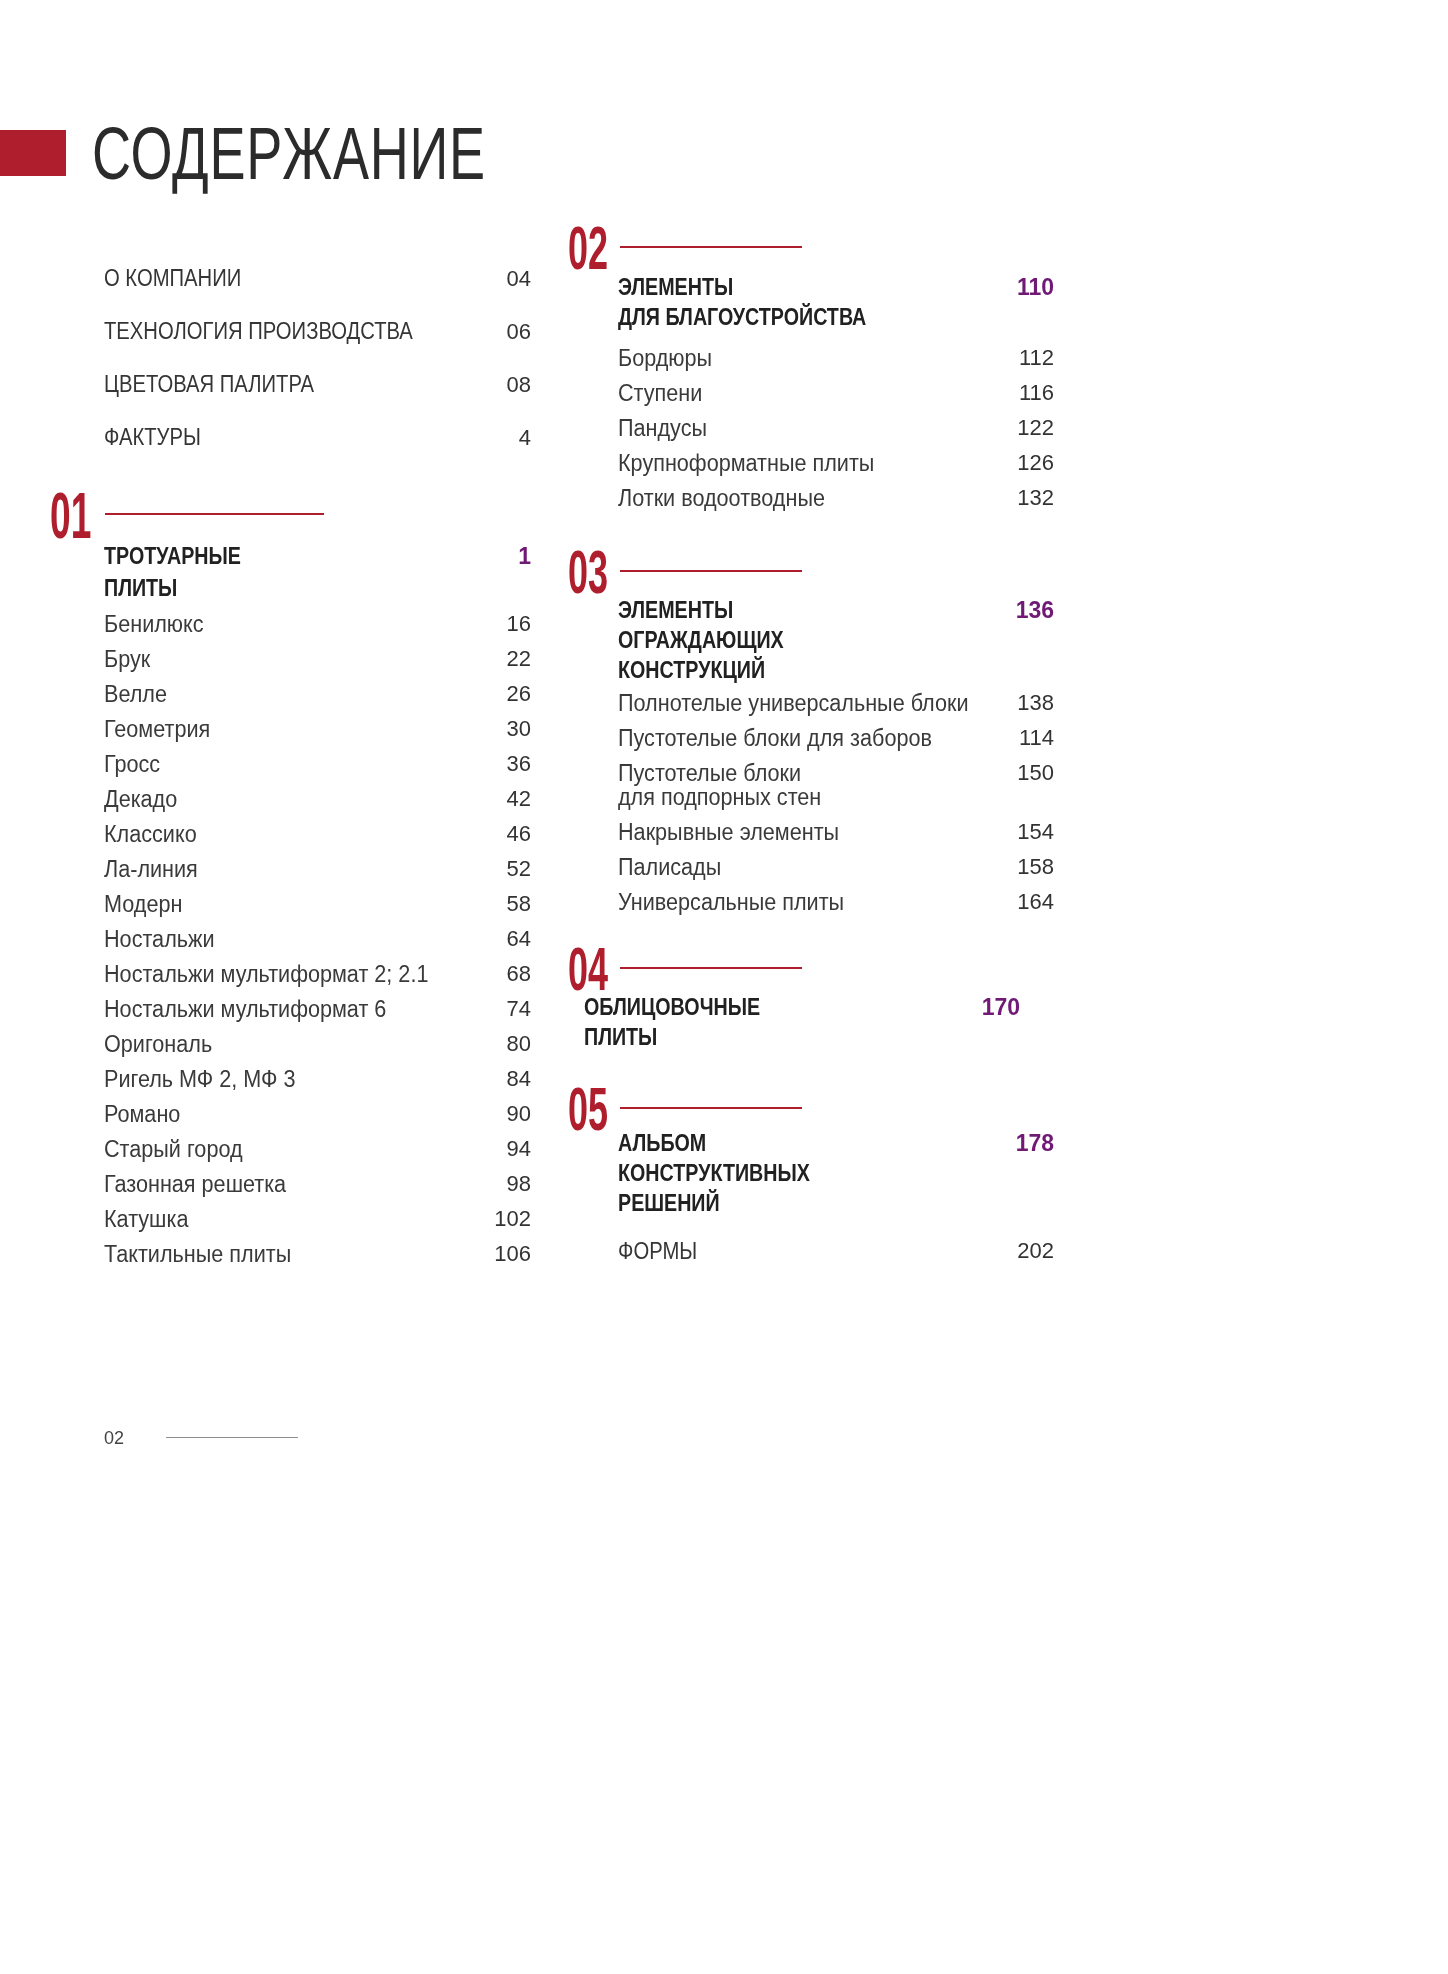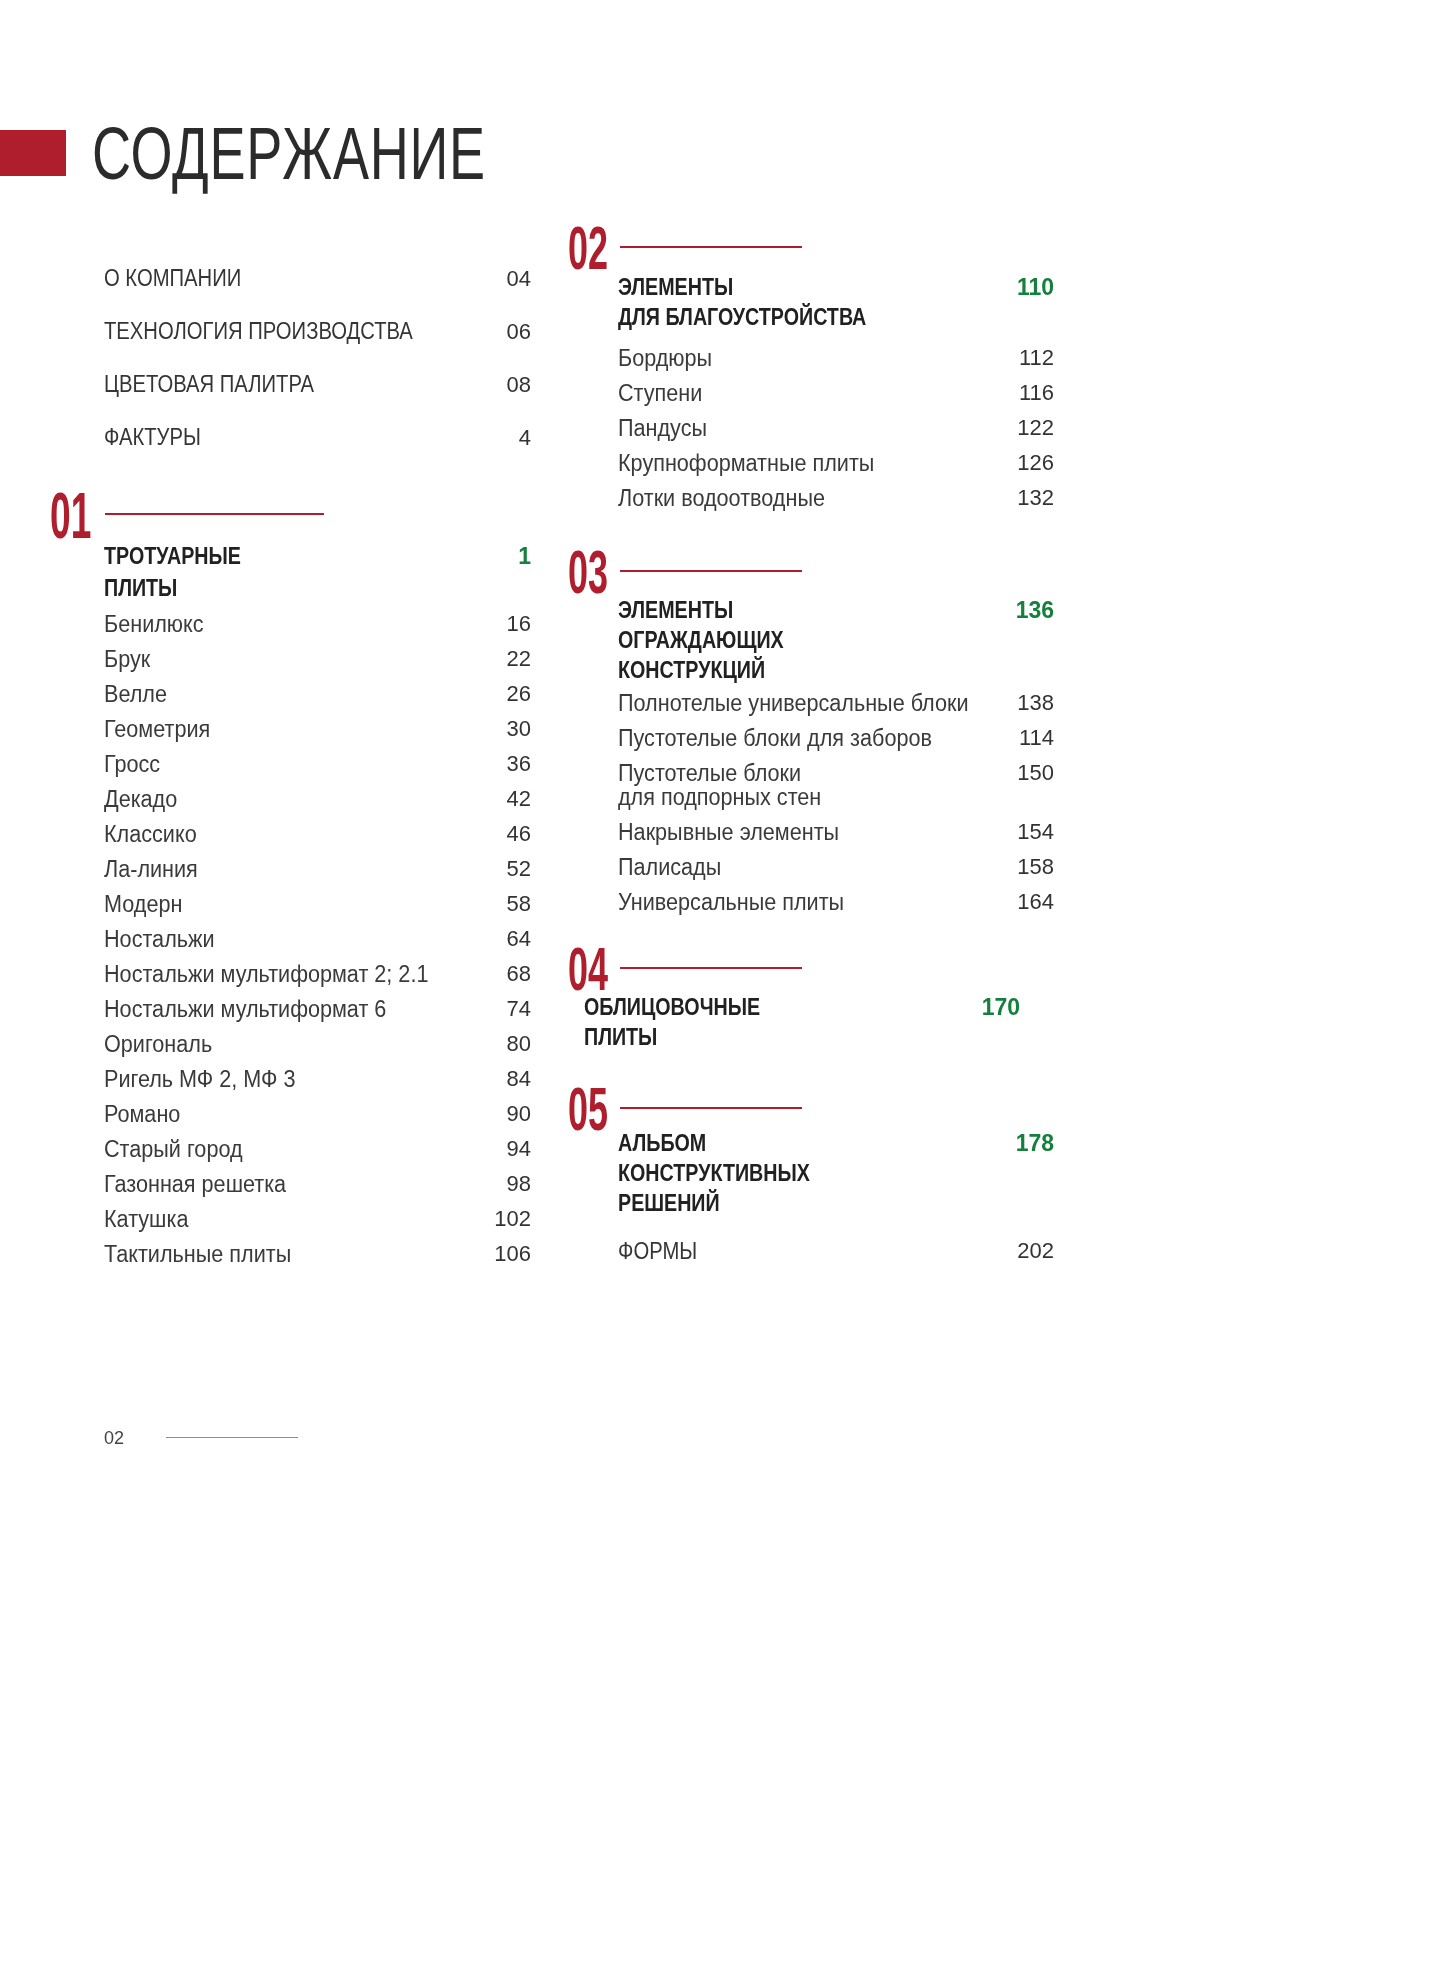--- a/index.html
+++ b/index.html
@@ -24,21 +24,21 @@
   .toc-list .row { font-size:23px; line-height:24px; color:#3a3a3a; margin-bottom:11px; }
   .intro .row { line-height:23px; margin-bottom:30px; color:#353535; }
   .pg { font-size:22px; color:#333; white-space:nowrap; }
 
   
   .sec-head { position:absolute; }
   .sec-title {
     font-weight:700; font-size:24px; line-height:30px; color:#212121;
     white-space:pre-line; transform:scaleX(0.82); transform-origin:0 0;
   }
-  .pg-b { font-weight:700; font-size:23px; line-height:30px; color:#15803d; }
+  .pg-b { font-weight:700; font-size:23px; line-height:30px; color:#701a75; }
   #sec01-head .sec-title, #sec01-head .pg-b { line-height:32px; }
 
   
   .big-num {
     position:absolute; font-weight:700; font-size:62px; line-height:62px;
     color:var(--accent); transform:scaleX(0.58); transform-origin:0 0; white-space:nowrap;
   }
   #sec01-num { font-size:64px; line-height:64px; }
   .accent-line { position:absolute; height:2px; background:var(--accent); }
 

